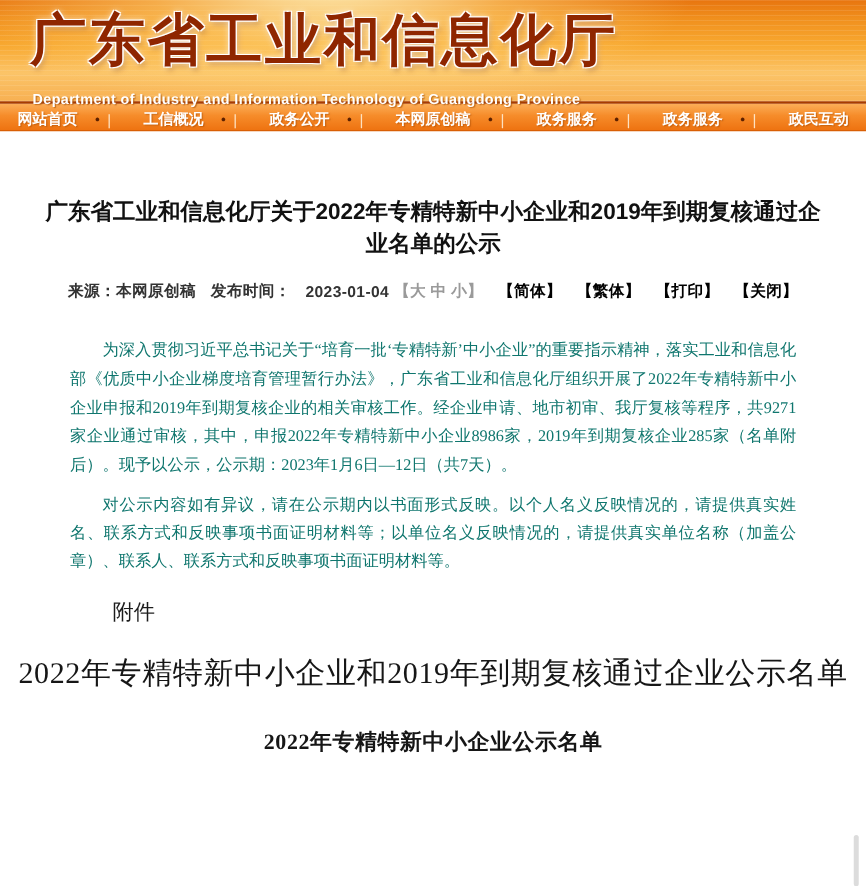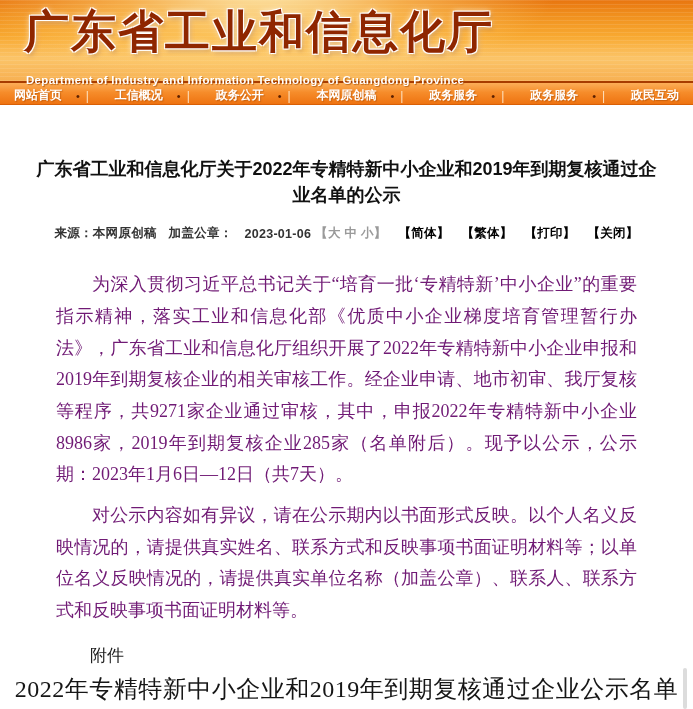--- a/index.html
+++ b/index.html
@@ -50,31 +50,31 @@
   }
   .meta{ margin-top:17px; text-align:center; font-size:12.5px; color:#333;
     font-weight:bold; letter-spacing:.3px; }
   .meta span{ vertical-align:middle; }
   .meta .gap{ display:inline-block; width:8px; }
   .meta-gray{ color:#9a9a9a; font-weight:bold; cursor:pointer;margin-top:32px; }
   .meta-link{ color:#000000; cursor:pointer; }
 
   .body-text{
     margin:27px 56px 0; font-family:"Liberation Serif","DejaVu Serif",serif;
-    font-size:18px; color:#701a75; line-height:1.76; text-align:justify;
+    font-size:13px; color:#0f766e; line-height:1.76; text-align:justify;
     text-indent:2em;
   }
   .body-text.second{ margin-top:9px; }
 
   .attachment{
     margin:17px 56px 0; font-family:"Liberation Serif","DejaVu Serif",serif;
     font-size:17px; color:#1c1c1c; text-indent:2em;
   }
   .big-heading{
-    margin-top:6px; text-align:center;
+    margin-top:21px; text-align:center;
     font-family:"Liberation Serif","DejaVu Serif",serif;
     font-size:24px; color:#161616; letter-spacing:.5px;
   }
   .table-caption{
     margin-top:27px; text-align:center;
     font-family:"Liberation Serif","DejaVu Serif",serif;
     font-size:17.5px; font-weight:bold; color:#161616; letter-spacing:.5px;
   }
 
   .scroll-frag{
@@ -123,22 +123,22 @@
   </span>
   <span class="nav-group">
     <span class="nav-link">政民互动</span>
   </span>
 </div>
 
 <h1 class="article-title">广东省工业和信息化厅关于2022年专精特新中小企业和2019年到期复核通过企业名单的公示</h1>
 
 <div class="meta">
   <span>来源：</span><span>本网原创稿</span><span class="gap"></span>
-  <span>加盖公章：</span><span class="gap"></span>
-  <span>2023-01-06</span>
+  <span>发布时间：</span><span class="gap"></span>
+  <span>2023-01-04</span>
   <span class="meta-gray">【大 中 小】</span>
   <span class="gap"></span><span class="meta-link">【简体】</span>
   <span class="gap"></span><span class="meta-link">【繁体】</span>
   <span class="gap"></span><span class="meta-link">【打印】</span>
   <span class="gap"></span><span class="meta-link">【关闭】</span>
 </div>
 
 <p class="body-text">为深入贯彻习近平总书记关于“培育一批‘专精特新’中小企业”的重要指示精神，落实工业和信息化部《优质中小企业梯度培育管理暂行办法》，广东省工业和信息化厅组织开展了2022年专精特新中小企业申报和2019年到期复核企业的相关审核工作。经企业申请、地市初审、我厅复核等程序，共9271家企业通过审核，其中，申报2022年专精特新中小企业8986家，2019年到期复核企业285家（名单附后）。现予以公示，公示期：2023年1月6日—12日（共7天）。</p>
 <p class="body-text second">对公示内容如有异议，请在公示期内以书面形式反映。以个人名义反映情况的，请提供真实姓名、联系方式和反映事项书面证明材料等；以单位名义反映情况的，请提供真实单位名称（加盖公章）、联系人、联系方式和反映事项书面证明材料等。</p>
 

